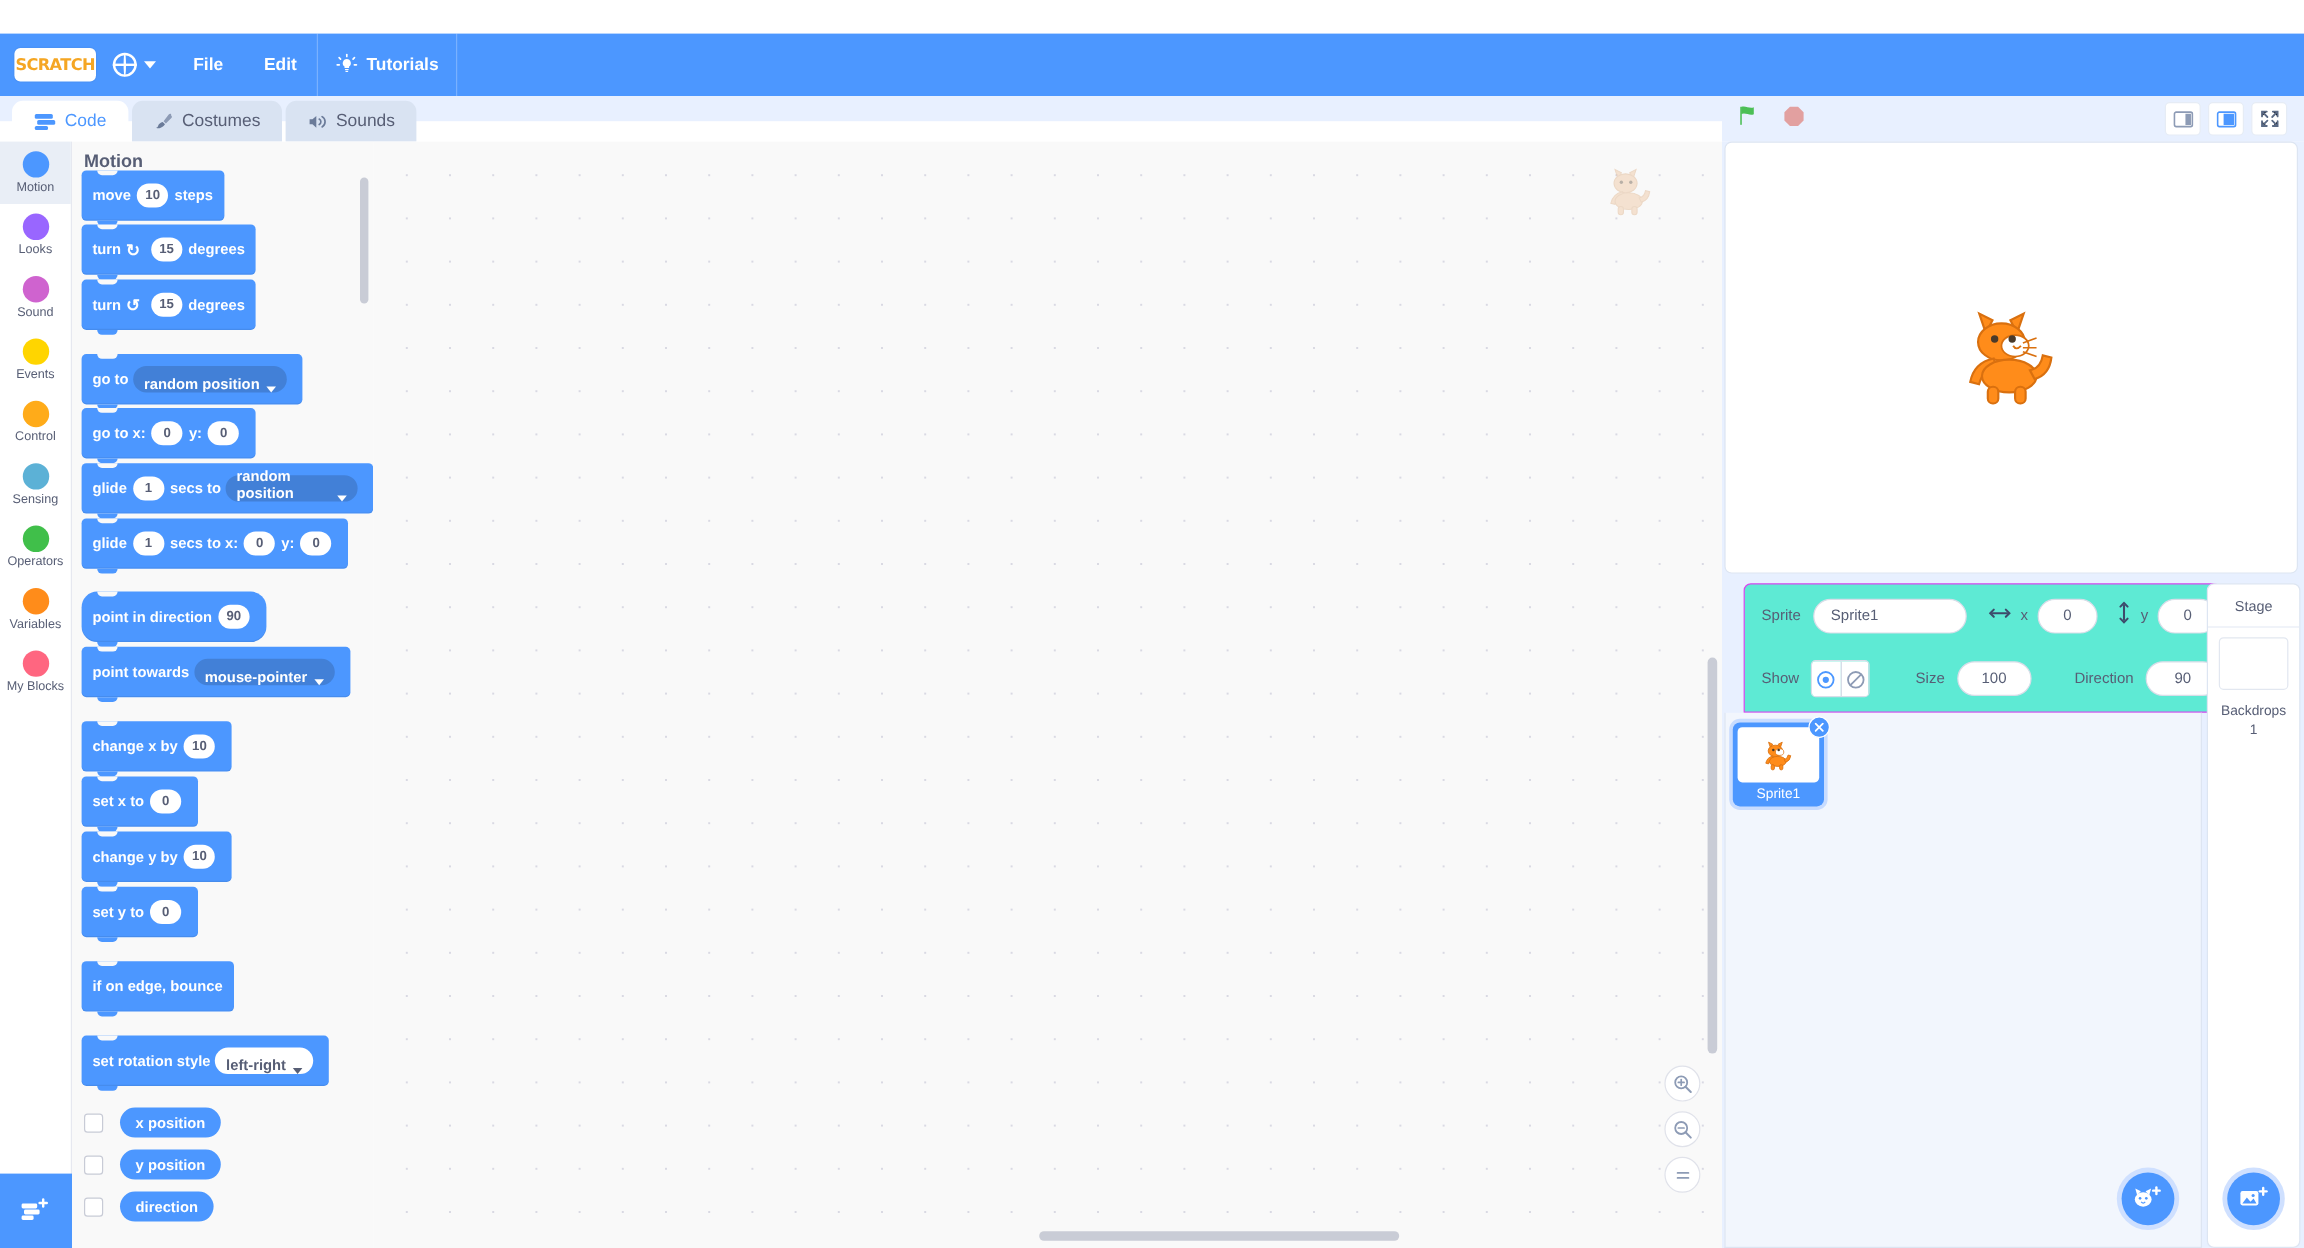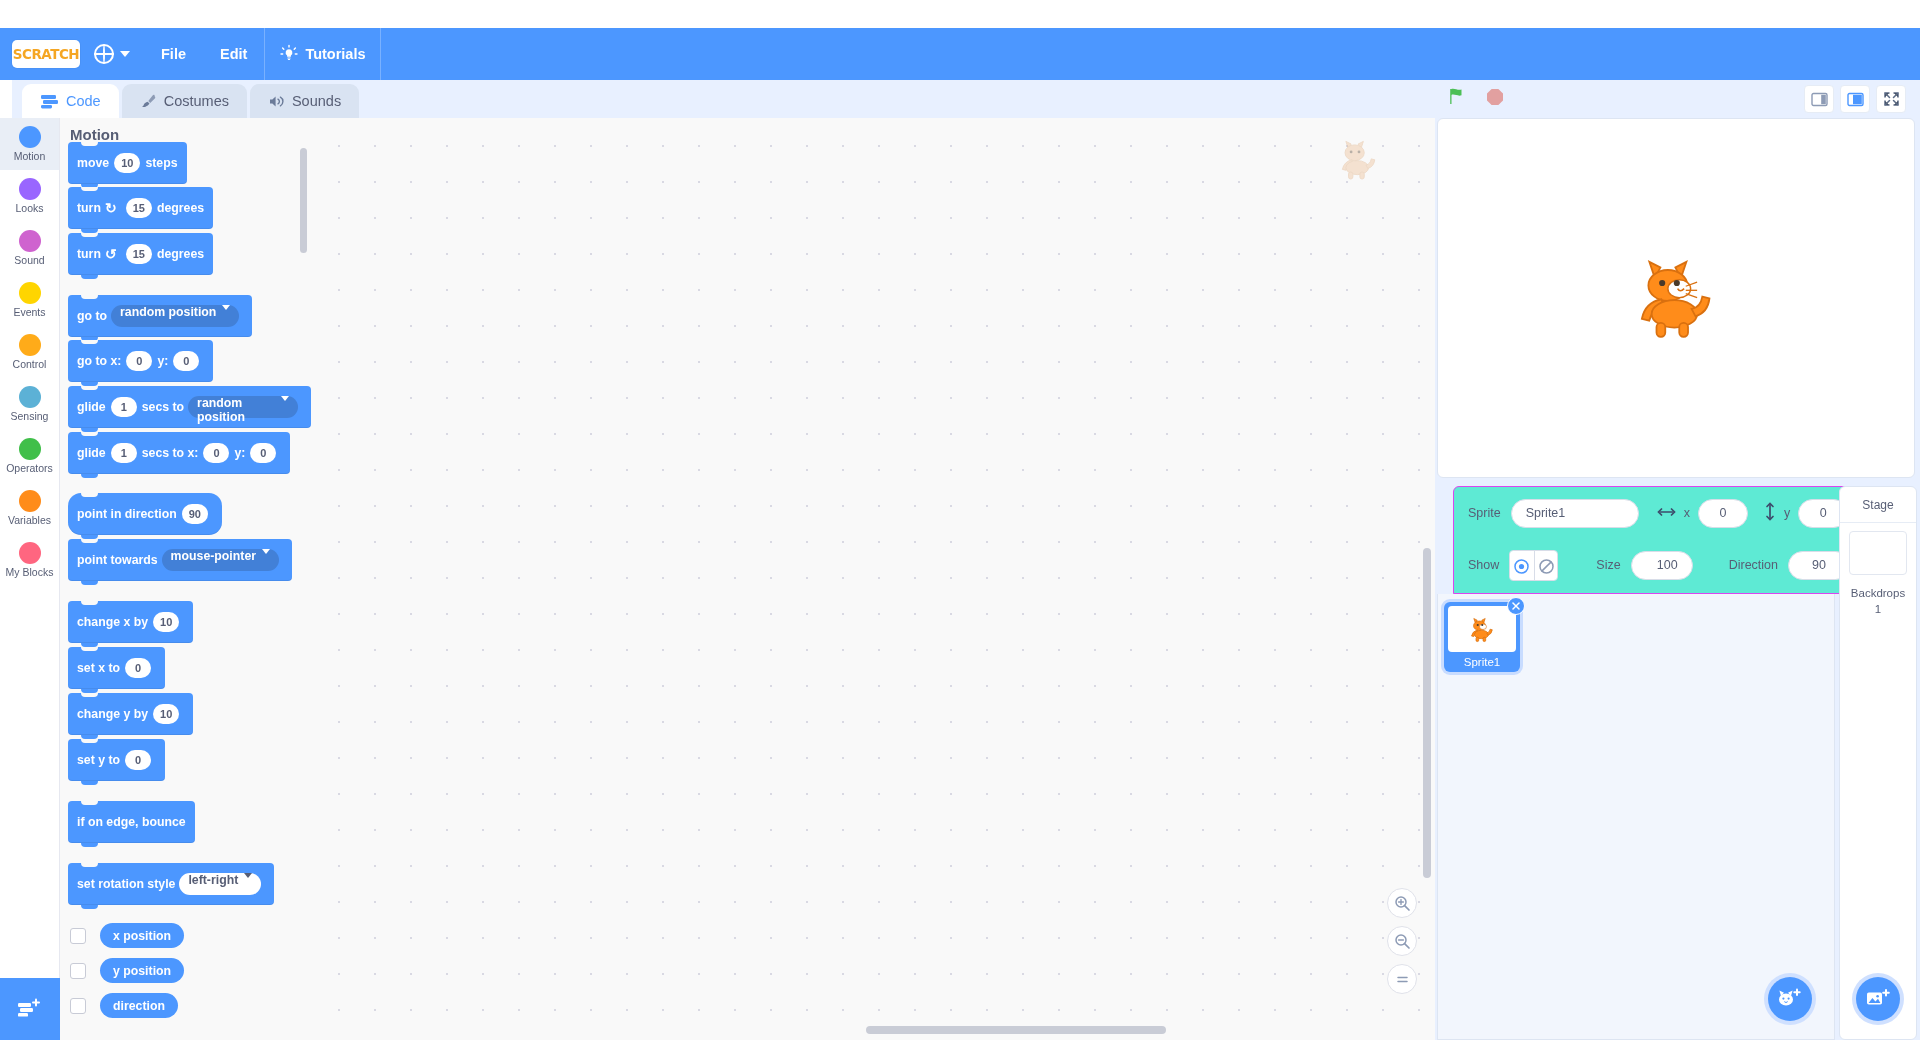--- a/index.html
+++ b/index.html
@@ -70,21 +70,21 @@
     box-shadow: inset 0 0 0 10px transparent;
   }
   .caret {
     width: 0; height: 0; border-left: 5px solid transparent;
     border-right: 5px solid transparent; border-top: 6px solid #fff;
   }
   .bulb { width: 20px; height: 20px; position: relative; }
 
   
   .tabstrip {
-    position: absolute; left: 12px; top: 80px; width: 1435px; height: 38px;
+    position: absolute; left: 0; top: 80px; width: 1435px; height: 21px;
     background: #e8f0ff;
   }
   .tabs { position: absolute; left: 10px; top: 4px; display: flex; }
   .tab {
     display: flex; align-items: center; gap: 7px;
     height: 34px; padding: 0 18px;
     border-radius: 9px 9px 0 0;
     font-size: 14.5px; color: #575e75; cursor: pointer;
     background: #d9e3f2;
     margin-right: 3px;
@@ -168,21 +168,21 @@
   .blk .t { white-space: nowrap; }
   .num {
     background: #fff; color: #575e75; font-size: 11px; font-weight: bold;
     border-radius: 11px; min-width: 26px; height: 20px;
     display: flex; align-items: center; justify-content: center;
     padding: 0 7px; margin: 0 5px;
   }
   .drop {
     background: #4280d7; color: #fff; font-size: 12.3px; font-weight: bold;
     border-radius: 11px; height: 22px;
-    display: flex; align-items: flex-start; gap: 6px;
+    display: flex; align-items: flex-end; gap: 6px;
     padding: 0 9px; margin: 0 4px;
   }
   .drop .dc {
     width: 0; height: 0; border-left: 4.5px solid transparent;
     border-right: 4.5px solid transparent; border-top: 5px solid #fff;
   }
   .drop.light { background: #fff; color: #575e75; }
   .drop.light .dc { border-top-color: #575e75; }
   .rot { font-size: 14px; margin: 0 4px; }
 
@@ -710,21 +710,21 @@
             </svg>
           </div>
           <div class="showbtn">
             <svg width="17" height="17" viewBox="0 0 17 17">
               <circle cx="8.5" cy="8.5" r="6.5" fill="none" stroke="#8d9bb5" stroke-width="1.5"></circle>
               <line x1="3.6" y1="13.4" x2="13.4" y2="3.6" stroke="#8d9bb5" stroke-width="1.5"></line>
             </svg>
           </div>
         </div>
         <span class="sp-lbl" style="margin-left:38px">Size</span>
-        <input class="pill ctr" style="margin-left: 10px; width: 62px; text-align: right;" value="100">
+        <input class="pill ctr" style="margin-left: 10px; width: 62px; text-align: center;" value="100">
         <span class="sp-lbl" style="margin-left:36px">Direction</span>
         <input class="pill ctr" style="margin-left: 10px; width: 62px; text-align: center;" value="90">
       </div>
     </div>
 
     <div class="sprite-list">
       <div class="sp-card">
         <div class="thumb">
           <svg width="36" height="32" viewBox="0 0 64 64">
             <g fill="#ff8c1a" stroke="#d9700f" stroke-width="1.4">

